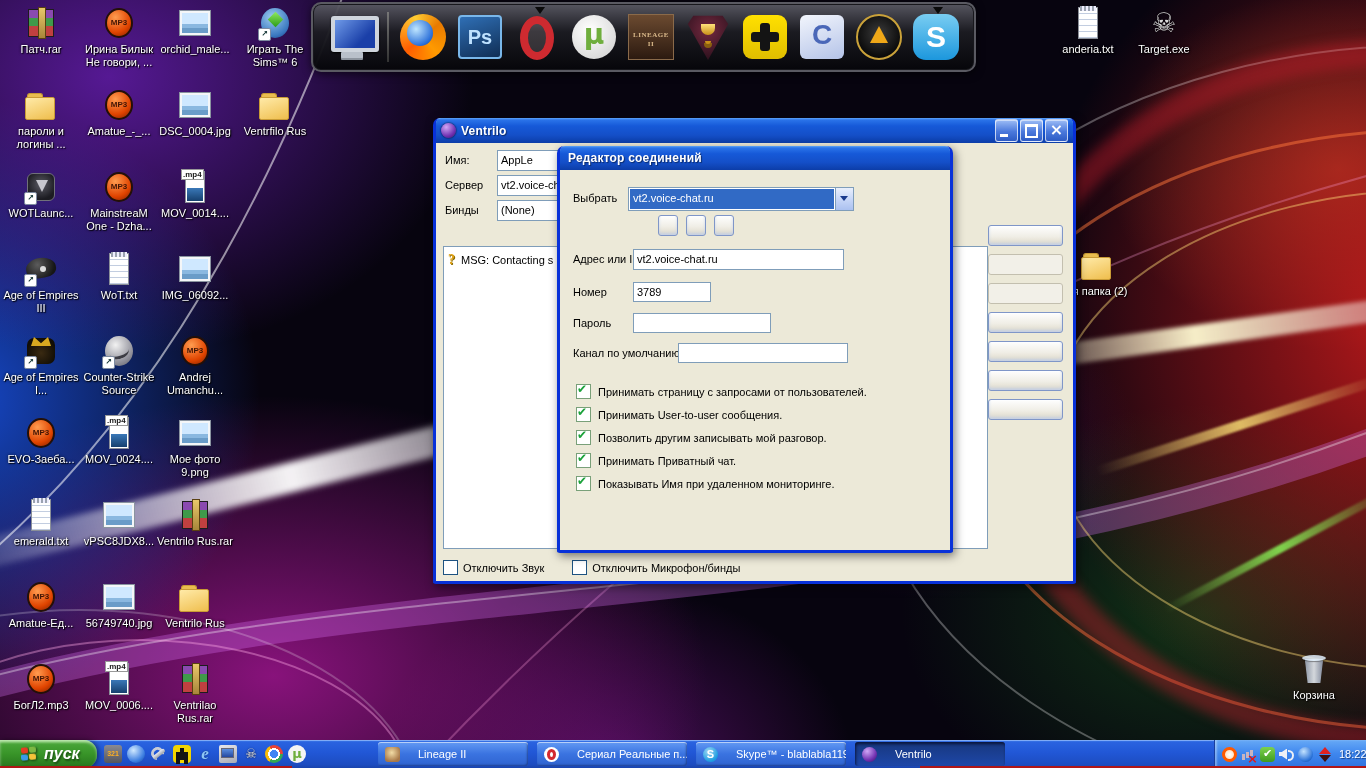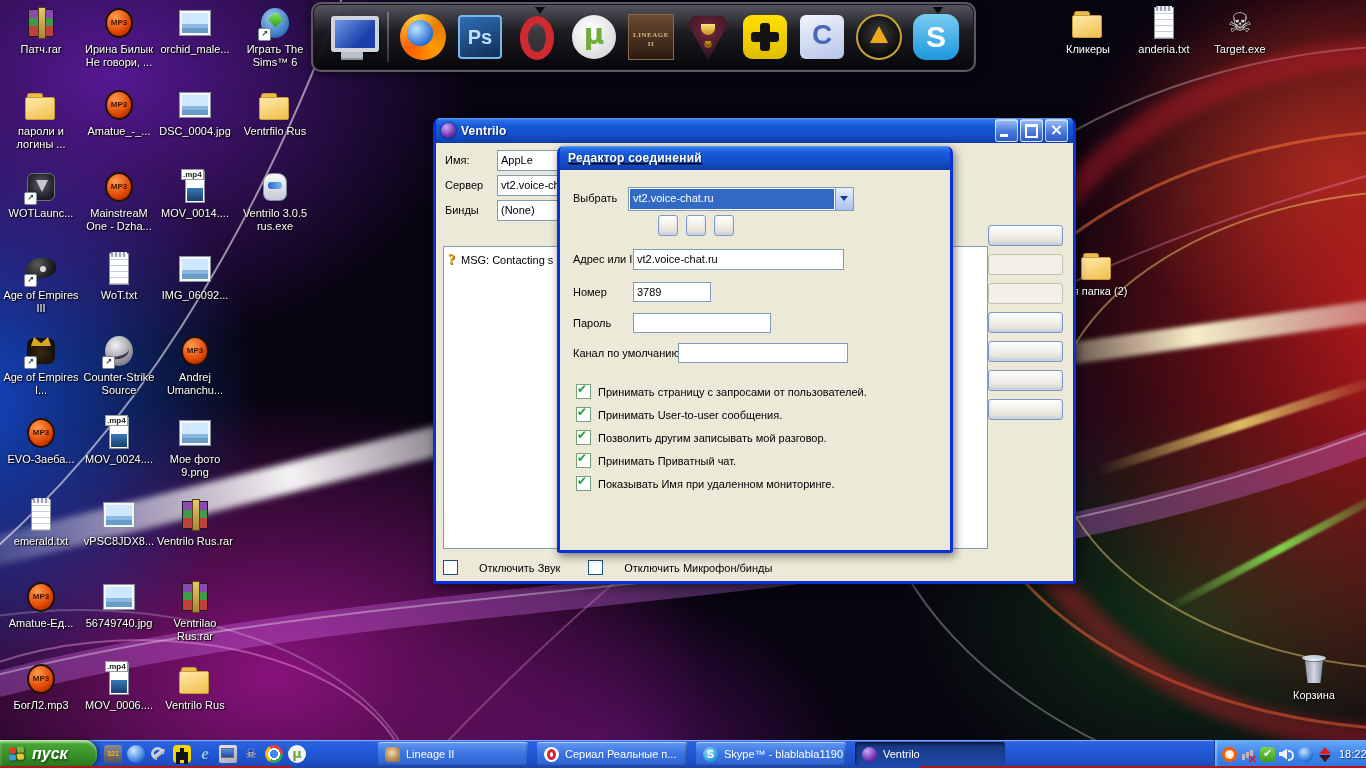--- a/index.html
+++ b/index.html
@@ -164,45 +164,45 @@
   .dcb.checked .gbox::after{content:"✔";position:absolute;left:0;top:-2px;color:#1ba23a;font:bold 12px/13px "DejaVu Sans",sans-serif;}
   .dcb .dcb-label{font-size:11px;color:#000;}
 
   
   #vwin{left:433px;top:118px;width:637px;height:463px;z-index:10;}
   #vwin .win-list{position:absolute;left:7px;top:128px;width:543px;height:301px;background:#fff;border:1px solid #7f9db9;}
   #vwin .msgrow{display:flex;align-items:center;gap:6px;padding:6px 4px;}
   #vwin .qmark{color:#e0a010;font:bold 14px/14px "Liberation Serif",serif;text-shadow:1px 1px 0 #8a6a00;}
   #vwin .side-btns{position:absolute;left:552px;top:107px;width:75px;display:flex;flex-direction:column;gap:8px;}
   #vwin .foot{position:absolute;left:7px;top:442px;display:flex;gap:28px;align-items:center;}
-  #vwin .foot .fitem{display:flex;align-items:center;gap:21px;}
+  #vwin .foot .fitem{display:flex;align-items:center;gap:5px;}
 
   
-  #dlg{left:557px;top:146px;width:390px;height:404px;z-index:20;text-decoration:underline;}
+  #dlg{left:557px;top:146px;width:390px;height:404px;z-index:20;}
   #dlg .titlebar{height:24px;}
   .combo{position:absolute;left:68px;top:41px;width:224px;height:22px;background:#fff;border:1px solid #7f9db9;display:flex;}
   .combo .sel{flex:1;margin:1px;background:#316ac5;color:#fff;font-size:11px;line-height:18px;padding:0 3px;
     overflow:hidden;white-space:nowrap;}
   .combo .arrow{width:17px;border-left:1px solid #7f9db9;position:relative;
     background:linear-gradient(180deg,#e9effc,#c8d7f8 50%,#abc1f0);}
   .combo .arrow::after{content:"";position:absolute;left:4px;top:8px;border-left:4px solid transparent;
     border-right:4px solid transparent;border-top:5px solid #1a3a8c;}
   #dlg .topbtns{position:absolute;left:98px;top:69px;display:flex;gap:8px;}
   #dlg .topbtns .xpbtn{padding:0 9px;}
   #dlg .cblist{position:absolute;left:16px;top:238px;}
   #dlg .botbtns{position:absolute;left:147px;top:369px;display:flex;gap:5px;}
 
   
   .taskbar{position:absolute;left:0;bottom:0;width:1366px;height:28px;z-index:40;
     background:linear-gradient(180deg,#4f90f2 0%,#2a63e0 7%,#2157d6 45%,#1d4cc0 88%,#1a44ac 100%);
     box-shadow:inset 0 1px 0 #7fabf6;}
   .startbtn{position:absolute;left:0;top:0;height:28px;width:97px;border-radius:0 13px 13px 0;cursor:pointer;
     background:linear-gradient(180deg,#8fd877 0%,#48a437 14%,#389428 50%,#2c7d20 86%,#246c1a 100%);
     box-shadow:inset 0 2px 3px rgba(255,255,255,.45),2px 0 5px rgba(0,0,0,.45);
-    display:flex;align-items:center;padding-left:9px;box-sizing:border-box;}
+    display:flex;align-items:center;padding-left:21px;box-sizing:border-box;}
   .startbtn .slabel{color:#fff;font:bold italic 16px "Liberation Sans",sans-serif;text-shadow:1px 2px 2px #1c4a14;}
   .winflag{width:17px;height:15px;margin-right:6px;display:grid;grid-template-columns:7px 7px;grid-template-rows:6px 6px;
     gap:1px;transform:skewY(-6deg);filter:drop-shadow(1px 1px 1px #143a0e);}
   .winflag i{border-radius:1px 3px 1px 3px;}
   .winflag .r{background:#e53c23;} .winflag .g{background:#7eb843;} .winflag .b{background:#3a9ae8;} .winflag .y{background:#f6c33a;}
   .qlaunch{position:absolute;left:104px;top:5px;display:flex;gap:5px;}
   .ql{width:18px;height:18px;position:relative;}
   .ql[data-icon="mpc"]{background:linear-gradient(#8a8a92,#55555c);border-radius:3px;}
   .ql[data-icon="mpc"]::after{content:"321";position:absolute;inset:0;text-align:center;color:#ffb020;font:bold 7px/18px "Liberation Sans",sans-serif;}
   .ql[data-icon="blue-sphere"]{border-radius:50%;background:radial-gradient(circle at 36% 30%,#cfe8ff,#3a7ce0 65%,#16408c);}
@@ -216,21 +216,21 @@
   .ql[data-icon="ie"]::after{content:"e";position:absolute;inset:0;text-align:center;color:#8ec6f6;font:bold italic 17px/18px "Liberation Serif",serif;text-shadow:0 0 2px #123a80;}
   .ql[data-icon="show-desktop"]{background:linear-gradient(160deg,#e8e8ec,#a8aab4);border-radius:2px;}
   .ql[data-icon="show-desktop"]::after{content:"";position:absolute;left:2px;top:3px;width:11px;height:8px;background:linear-gradient(#5a8ee0,#2448a0);border:1px solid #667;}
   .ql[data-icon="skull"]::after{content:"☠";position:absolute;inset:0;text-align:center;font:13px/18px "DejaVu Sans",sans-serif;color:#e0e0e0;text-shadow:0 0 2px #000;}
   .ql[data-icon="chrome"]{border-radius:50%;
     background:radial-gradient(circle,#4285f4 0 4px,#fff 4px 6px,transparent 6px),
     conic-gradient(from -30deg,#ea4335 0 120deg,#34a853 0 240deg,#fbbc05 0 360deg);}
   .ql[data-icon="utorrent"]{border-radius:50%;background:#f4f4f4;}
   .ql[data-icon="utorrent"]::after{content:"µ";position:absolute;inset:0;text-align:center;color:#6fae3d;font:bold 13px/17px "DejaVu Sans",sans-serif;}
   .tasks{position:absolute;left:378px;top:2px;display:flex;gap:9px;}
-  .task{width:150px;height:24px;border-radius:3px;display:flex;align-items:center;gap:6px;padding:0 7px;box-sizing:border-box;
+  .task{width:150px;height:24px;border-radius:3px;display:flex;align-items:center;gap:18px;padding:0 7px;box-sizing:border-box;
     background:linear-gradient(180deg,#639af4 0%,#3a73e0 50%,#2f63d0 100%);
     box-shadow:inset 0 1px 0 rgba(255,255,255,.55),inset -1px -1px 2px rgba(0,0,30,.35);
     color:#fff;font-size:11px;overflow:hidden;white-space:nowrap;cursor:pointer;}
   .task.active{background:linear-gradient(180deg,#17377e,#1e47a8);box-shadow:inset 1px 2px 3px rgba(0,0,20,.65);}
   .tb-ico{width:15px;height:15px;flex:none;position:relative;}
   .task[data-icon="lineage"] .tb-ico{border-radius:3px;background:radial-gradient(circle at 45% 38%,#f2dca6,#a87848 72%);}
   .task[data-icon="opera"] .tb-ico{border-radius:50%;background:#fff;}
   .task[data-icon="opera"] .tb-ico::after{content:"";position:absolute;inset:2px 3px;border:3px solid #d42a30;border-radius:50%;}
   .task[data-icon="skype"] .tb-ico{border-radius:50%;background:radial-gradient(circle at 38% 30%,#9fd8f4,#1d9ce0 70%);}
   .task[data-icon="skype"] .tb-ico::after{content:"S";position:absolute;inset:0;text-align:center;color:#fff;font:bold 11px/15px "Liberation Sans",sans-serif;}
@@ -387,50 +387,42 @@
       <div class="dlabel">Andrej Umanchu...</div>
     </div>
       <div class="dicon" data-icon="image">
       <div class="ico"></div>
       <div class="dlabel">Мое фото 9.png</div>
     </div>
       <div class="dicon" data-icon="rar">
       <div class="ico"></div>
       <div class="dlabel">Ventrilo Rus.rar</div>
     </div>
+      <div class="dicon" data-icon="folder">
+      <div class="ico"></div>
+      <div class="dlabel">Ventrilo Rus</div>
+    </div>
       <div class="dicon" data-icon="rar">
       <div class="ico"></div>
       <div class="dlabel">Ventrilao Rus.rar</div>
-    </div>
-      <div class="dicon" data-icon="folder">
-      <div class="ico"></div>
-      <div class="dlabel">Ventrilo Rus</div>
     </div>
     </div>
   <div class="icon-col" style="left:236px">
       <div class="dicon shortcut" data-icon="sims">
       <div class="ico">
           <span class="shortcut-badge" style="display: block;">↗</span>
         </div>
       <div class="dlabel">Играть The Sims™ 6</div>
     </div>
       <div class="dicon" data-icon="folder">
       <div class="ico"></div>
       <div class="dlabel">Ventrfilo Rus</div>
     </div>
-      <div class="dicon" data-icon="ventrilo">
-      <div class="ico"></div>
-      <div class="dlabel">Ventrilo 3.0.5 rus.exe</div>
-    </div>
     </div>
   <div class="icon-row">
-      <div class="dicon" data-icon="folder">
-      <div class="ico"></div>
-      <div class="dlabel">Кликеры</div>
-    </div>
       <div class="dicon" data-icon="txt">
       <div class="ico"></div>
       <div class="dlabel">anderia.txt</div>
     </div>
       <div class="dicon" data-icon="skull">
       <div class="ico"></div>
       <div class="dlabel">Target.exe</div>
     </div>
     </div>
 

